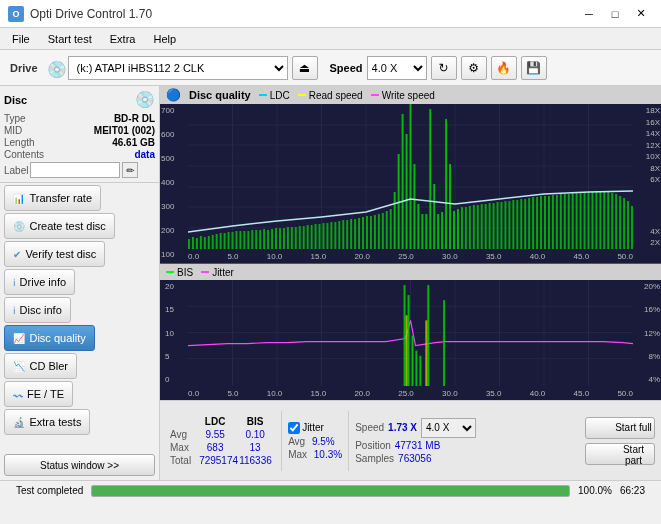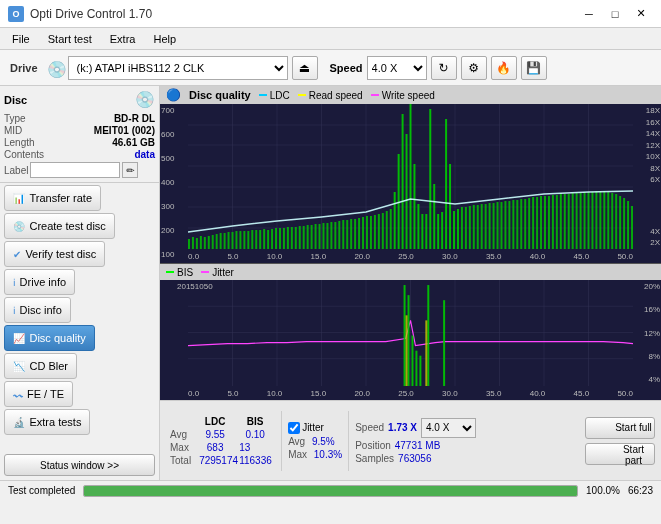--- a/index.html
+++ b/index.html
@@ -49,21 +49,21 @@
 
     
     .main-content { flex: 1; display: flex; flex-direction: column; background: #4a4a6a; }
     .chart-title-bar { background: #d0d0d0; height: 18px; display: flex; align-items: center; padding: 0 6px; gap: 8px; font-size: 10px; }
     .chart-title-icon { color: #4a90d9; font-weight: bold; font-size: 12px; }
     .legend-item { display: flex; align-items: center; gap: 3px; font-size: 10px; }
     .legend-dot { width: 8px; height: 2px; }
     .start-btn { height: 22px; width: 70px; background: linear-gradient(to bottom, #fff, #ddd); border: 1px solid #aaa; border-radius: 3px; cursor: pointer; font-size: 10px; padding-left: 27px; }
 
     
-    .bottom-bar { height: 20px; background: #f0f0f0; border-top: 1px solid #ccc; display: flex; align-items: center; padding: 0 8px; gap: 8px; font-size: 10px; }
+    .bottom-bar { height: 20px; background: #f0f0f0; border-top: 1px solid #ccc; display: flex; align-items: center; padding: 0 16px; gap: 8px; font-size: 10px; }
     .progress-bar { flex: 1; height: 12px; background: #ccc; border: 1px solid #aaa; border-radius: 2px; overflow: hidden; }
     .progress-fill { height: 100%; background: #4caf50; width: 100%; }
 
     .separator { width: 1px; background: #ccc; height: 60px; }
   </style>
 </head>
 <body>
 
 <div class="title-bar">
   <div class="title-bar-left">
@@ -376,21 +376,21 @@
         <span>BIS</span>
       </div>
       <div class="legend-item">
         <div class="legend-dot" style="background:#ff44ff;"></div>
         <span>Jitter</span>
       </div>
     </div>
 
     <div style="position:relative;height:120px;background:#1a1a3a;">
 
-      <div style="position:absolute;left:16px;top:0;bottom:14px;width:28px;display:flex;flex-direction:row;justify-content:space-between;padding:2px 1px;">
+      <div style="position:absolute;left:4px;top:0;bottom:14px;width:28px;display:flex;flex-direction:column;justify-content:space-between;padding:2px 1px;">
         <span style="font-size:8px;color:#bbb;">20</span>
         <span style="font-size:8px;color:#bbb;">15</span>
         <span style="font-size:8px;color:#bbb;">10</span>
         <span style="font-size:8px;color:#bbb;">5</span>
         <span style="font-size:8px;color:#bbb;">0</span>
       </div>
 
       <div style="position:absolute;right:0;top:0;bottom:14px;width:28px;display:flex;flex-direction:column;justify-content:space-between;padding:2px 1px;text-align:right;">
         <span style="font-size:8px;color:#bbb;">20%</span>
         <span style="font-size:8px;color:#bbb;">16%</span>
@@ -447,21 +447,21 @@
 
       <div style="display:grid;grid-template-columns:auto 40px 40px;gap:0;font-size:10px;">
         <div style="padding:1px 4px;"></div>
         <div style="padding:1px 4px;font-weight:bold;text-align:center;">LDC</div>
         <div style="padding:1px 4px;font-weight:bold;text-align:center;">BIS</div>
         <div style="padding:1px 4px;color:#555;">Avg</div>
         <div style="padding:1px 4px;text-align:center;color:#0000cc;">9.55</div>
         <div style="padding:1px 4px;text-align:center;color:#0000cc;">0.10</div>
         <div style="padding:1px 4px;color:#555;">Max</div>
         <div style="padding:1px 4px;text-align:center;color:#0000cc;">683</div>
-        <div style="padding:1px 4px;text-align:left;color:#0000cc;">13</div>
+        <div style="padding:1px 4px;text-align:center;color:#0000cc;">13</div>
         <div style="padding:1px 4px;color:#555;">Total</div>
         <div style="padding:1px 4px;text-align:center;color:#0000cc;">7295174</div>
         <div style="padding:1px 4px;text-align:center;color:#0000cc;">116336</div>
       </div>
       <div class="separator"></div>
 
       <div style="display:flex;flex-direction:column;gap:2px;">
         <label style="display:flex;align-items:center;gap:2px;font-size:10px;cursor:pointer;">
           <input type="checkbox" checked="" style="width: 12px; height: 12px;">
           <span>Jitter</span>

